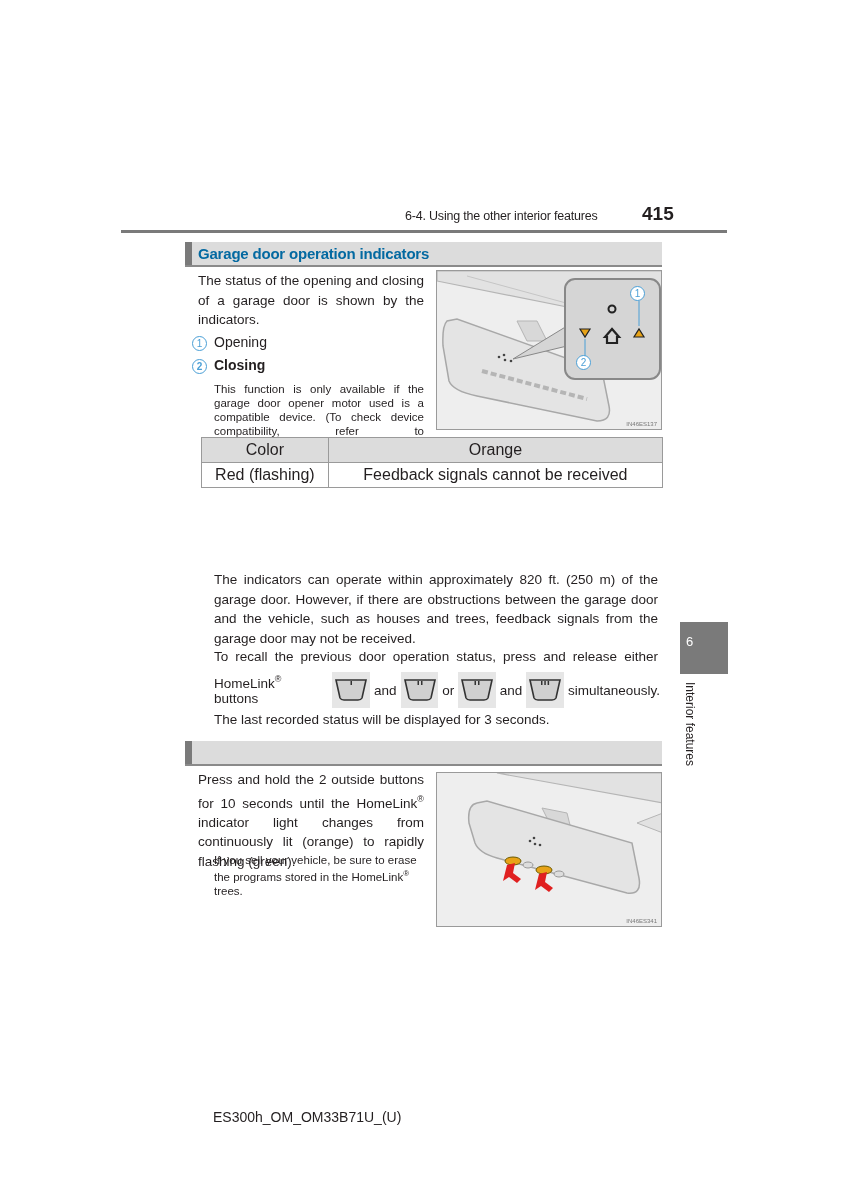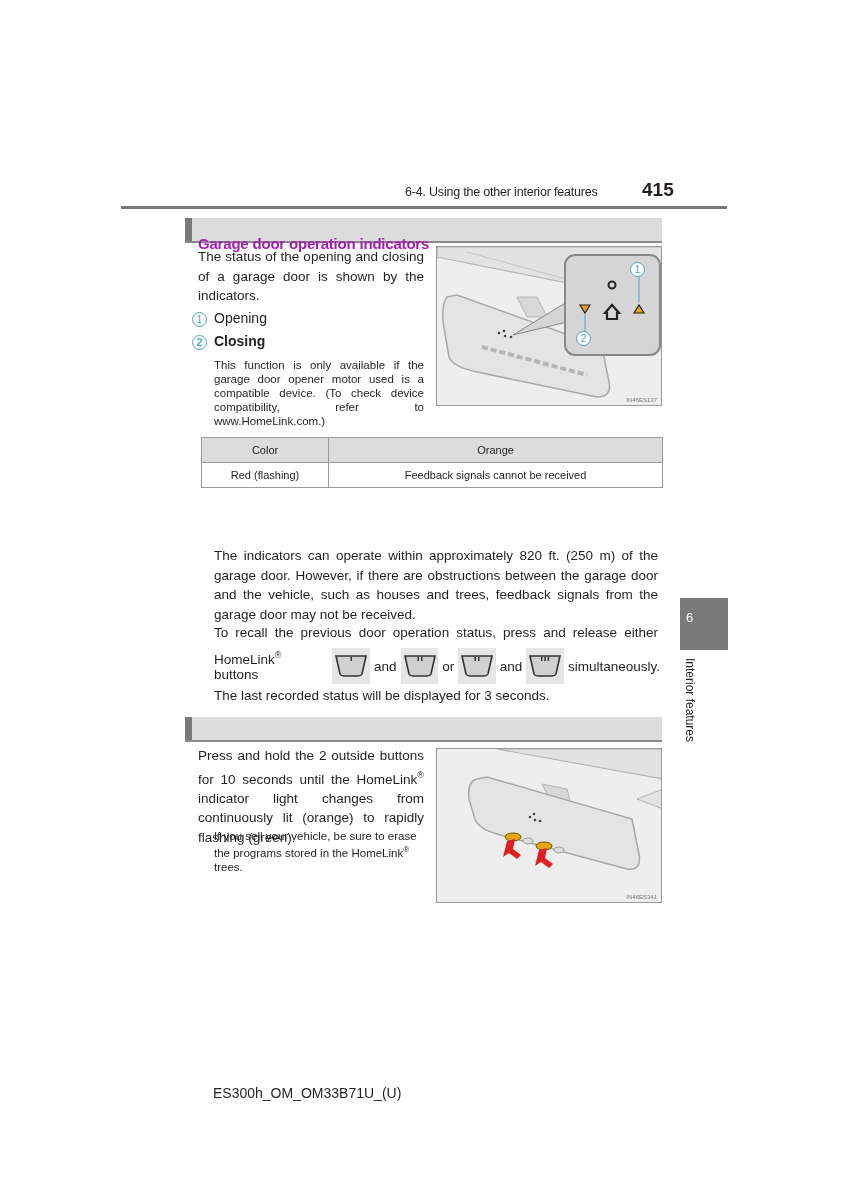--- a/index.html
+++ b/index.html
@@ -1,40 +1,40 @@
 <!DOCTYPE html>
 <html><head>
 <meta charset="utf-8">
 <style>
   html, body { margin: 0; padding: 0; background: #ffffff; }
   body { width: 848px; height: 1200px; position: relative; overflow: hidden;
          font-family: "Liberation Sans", sans-serif; color: #231f20; }
-  .abs { position: absolute; }
+  .abs { position: absolute; margin-top: 24px; }
 
   
   .hdr-title { left: 405px; top: 185px; font-size: 12.5px; letter-spacing: -0.2px; }
   .hdr-page { left: 642px; top: 179px; font-size: 19px; font-weight: bold; }
   .hdr-rule { left: 121px; top: 206px; width: 606px; height: 3px; background: #7a7a7a; }
 
   
   .sec-bar { left: 185px; width: 477px; height: 25px; background: #dcdcdc;
              border-bottom: 2px solid #8a8a8a; box-sizing: border-box; }
   .sec-bar .accent { position: absolute; left: 0; top: 0; width: 7px; height: 100%; background: #7a7a7a; }
-  .sec-bar .txt { position: absolute; left: 13px; top: 17px; font-size: 15px; font-weight: bold; color: #a21caf; letter-spacing: -0.2px; }
+  .sec-bar .txt { position: absolute; left: 13px; top: 3px; font-size: 15px; font-weight: bold; color: #0369a1; letter-spacing: -0.2px; }
 
   .body-txt { font-size: 13.5px; line-height: 19.5px; text-align: justify; }
   .small-txt { font-size: 11.5px; line-height: 14px; text-align: justify; }
 
   .num-circle { display: inline-block; width: 13px; height: 13px; border: 1px solid #4a9fd6; border-radius: 50%;
                 color: #4a9fd6; font-size: 10px; line-height: 13px; text-align: center; vertical-align: middle; margin-right: 7px; }
 
   .figure { border: 1px solid #9a9a9a; background: #eeeeee; box-sizing: border-box; overflow: hidden; }
   .fig-code { position: absolute; right: 4px; bottom: 2px; font-size: 6px; color: #777; }
 
-  table.status { position: absolute; left: 201px; top: 437px; width: 462px; border-collapse: collapse; font-size: 11px; }
+  table.status { position: absolute; left: 201px; top: 437px; width: 462px; border-collapse: collapse; font-size: 16px; }
   table.status th, table.status td { border: 1px solid #9a9a9a; text-align: center; height: 24px; padding: 0; font-weight: normal; }
   table.status th { background: #dcdcdc; }
 
   .btn-icon { display: inline-block; width: 38px; height: 36px; background: #e6e6e6; vertical-align: middle; position: relative; margin: 0 4px; }
   .btn-icon svg { position: absolute; left: 2px; top: 6px; }
 
   .tab-num { left: 680px; top: 598px; width: 48px; height: 52px; background: #7a7a7a; color: #fff; font-size: 13px; }
   .tab-num span { position: absolute; left: 6px; top: 12px; }
   .tab-label { left: 683px; top: 658px; writing-mode: vertical-rl; font-size: 12px; color: #231f20; }
 

